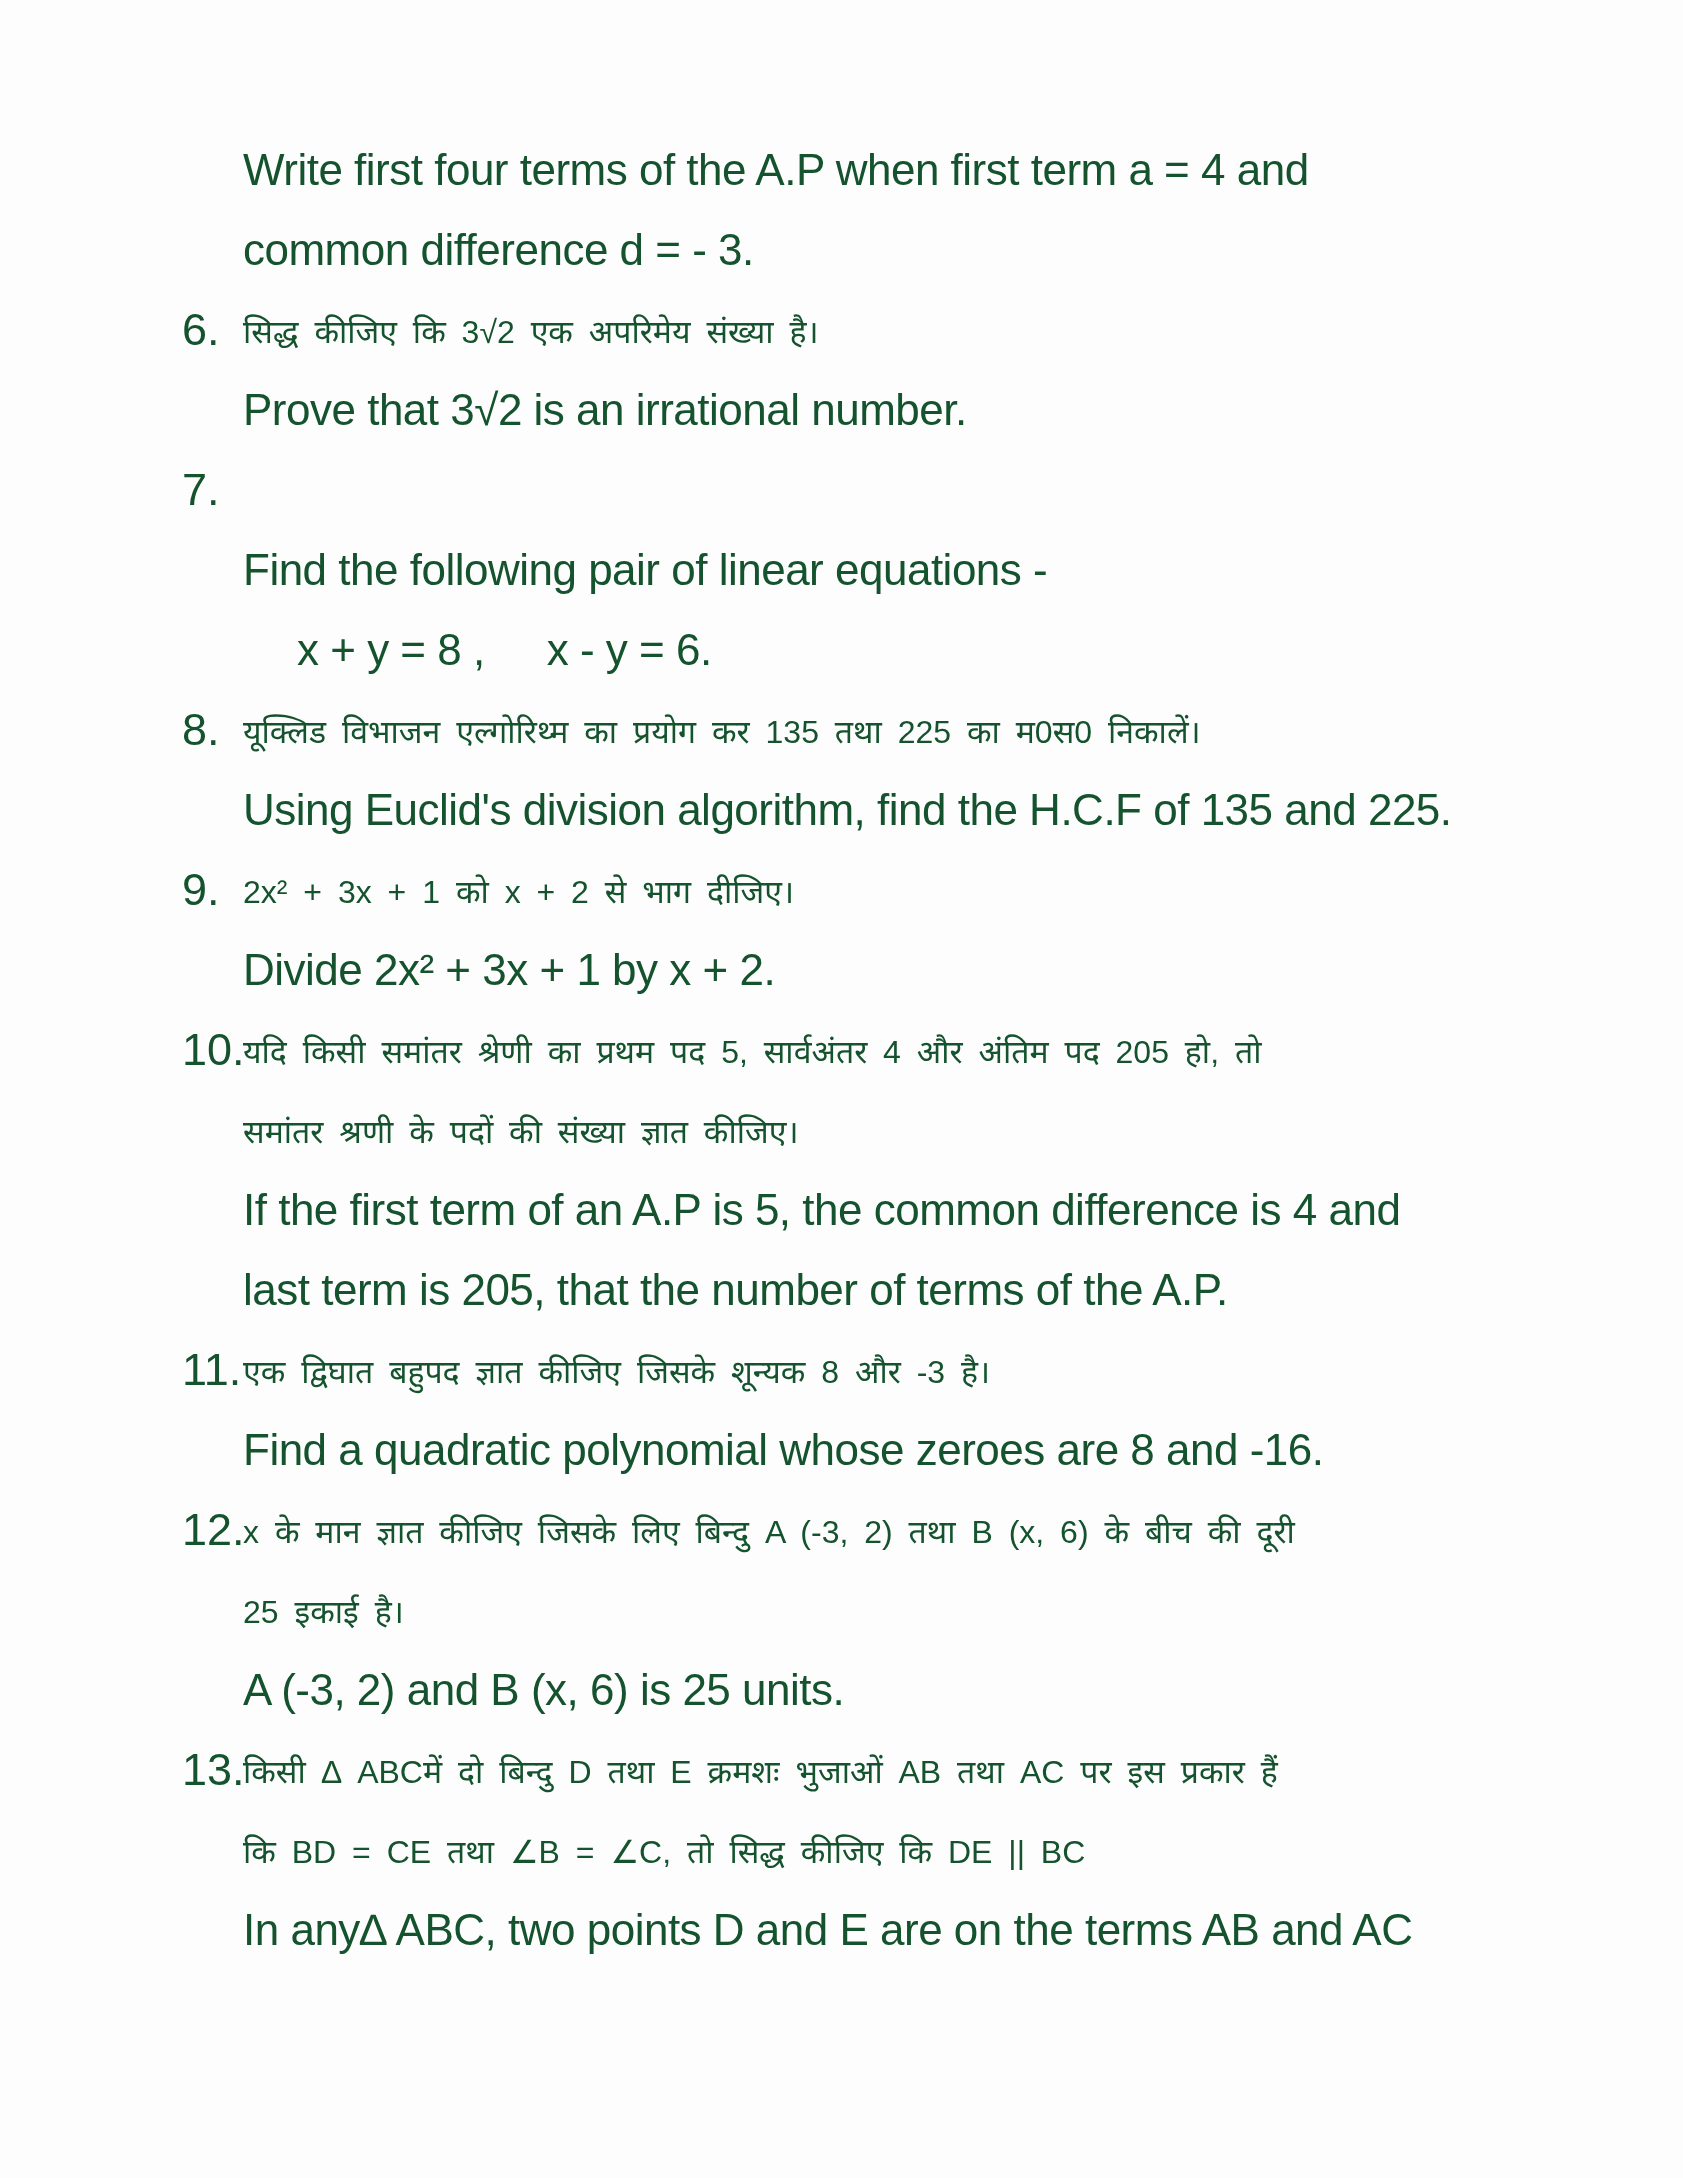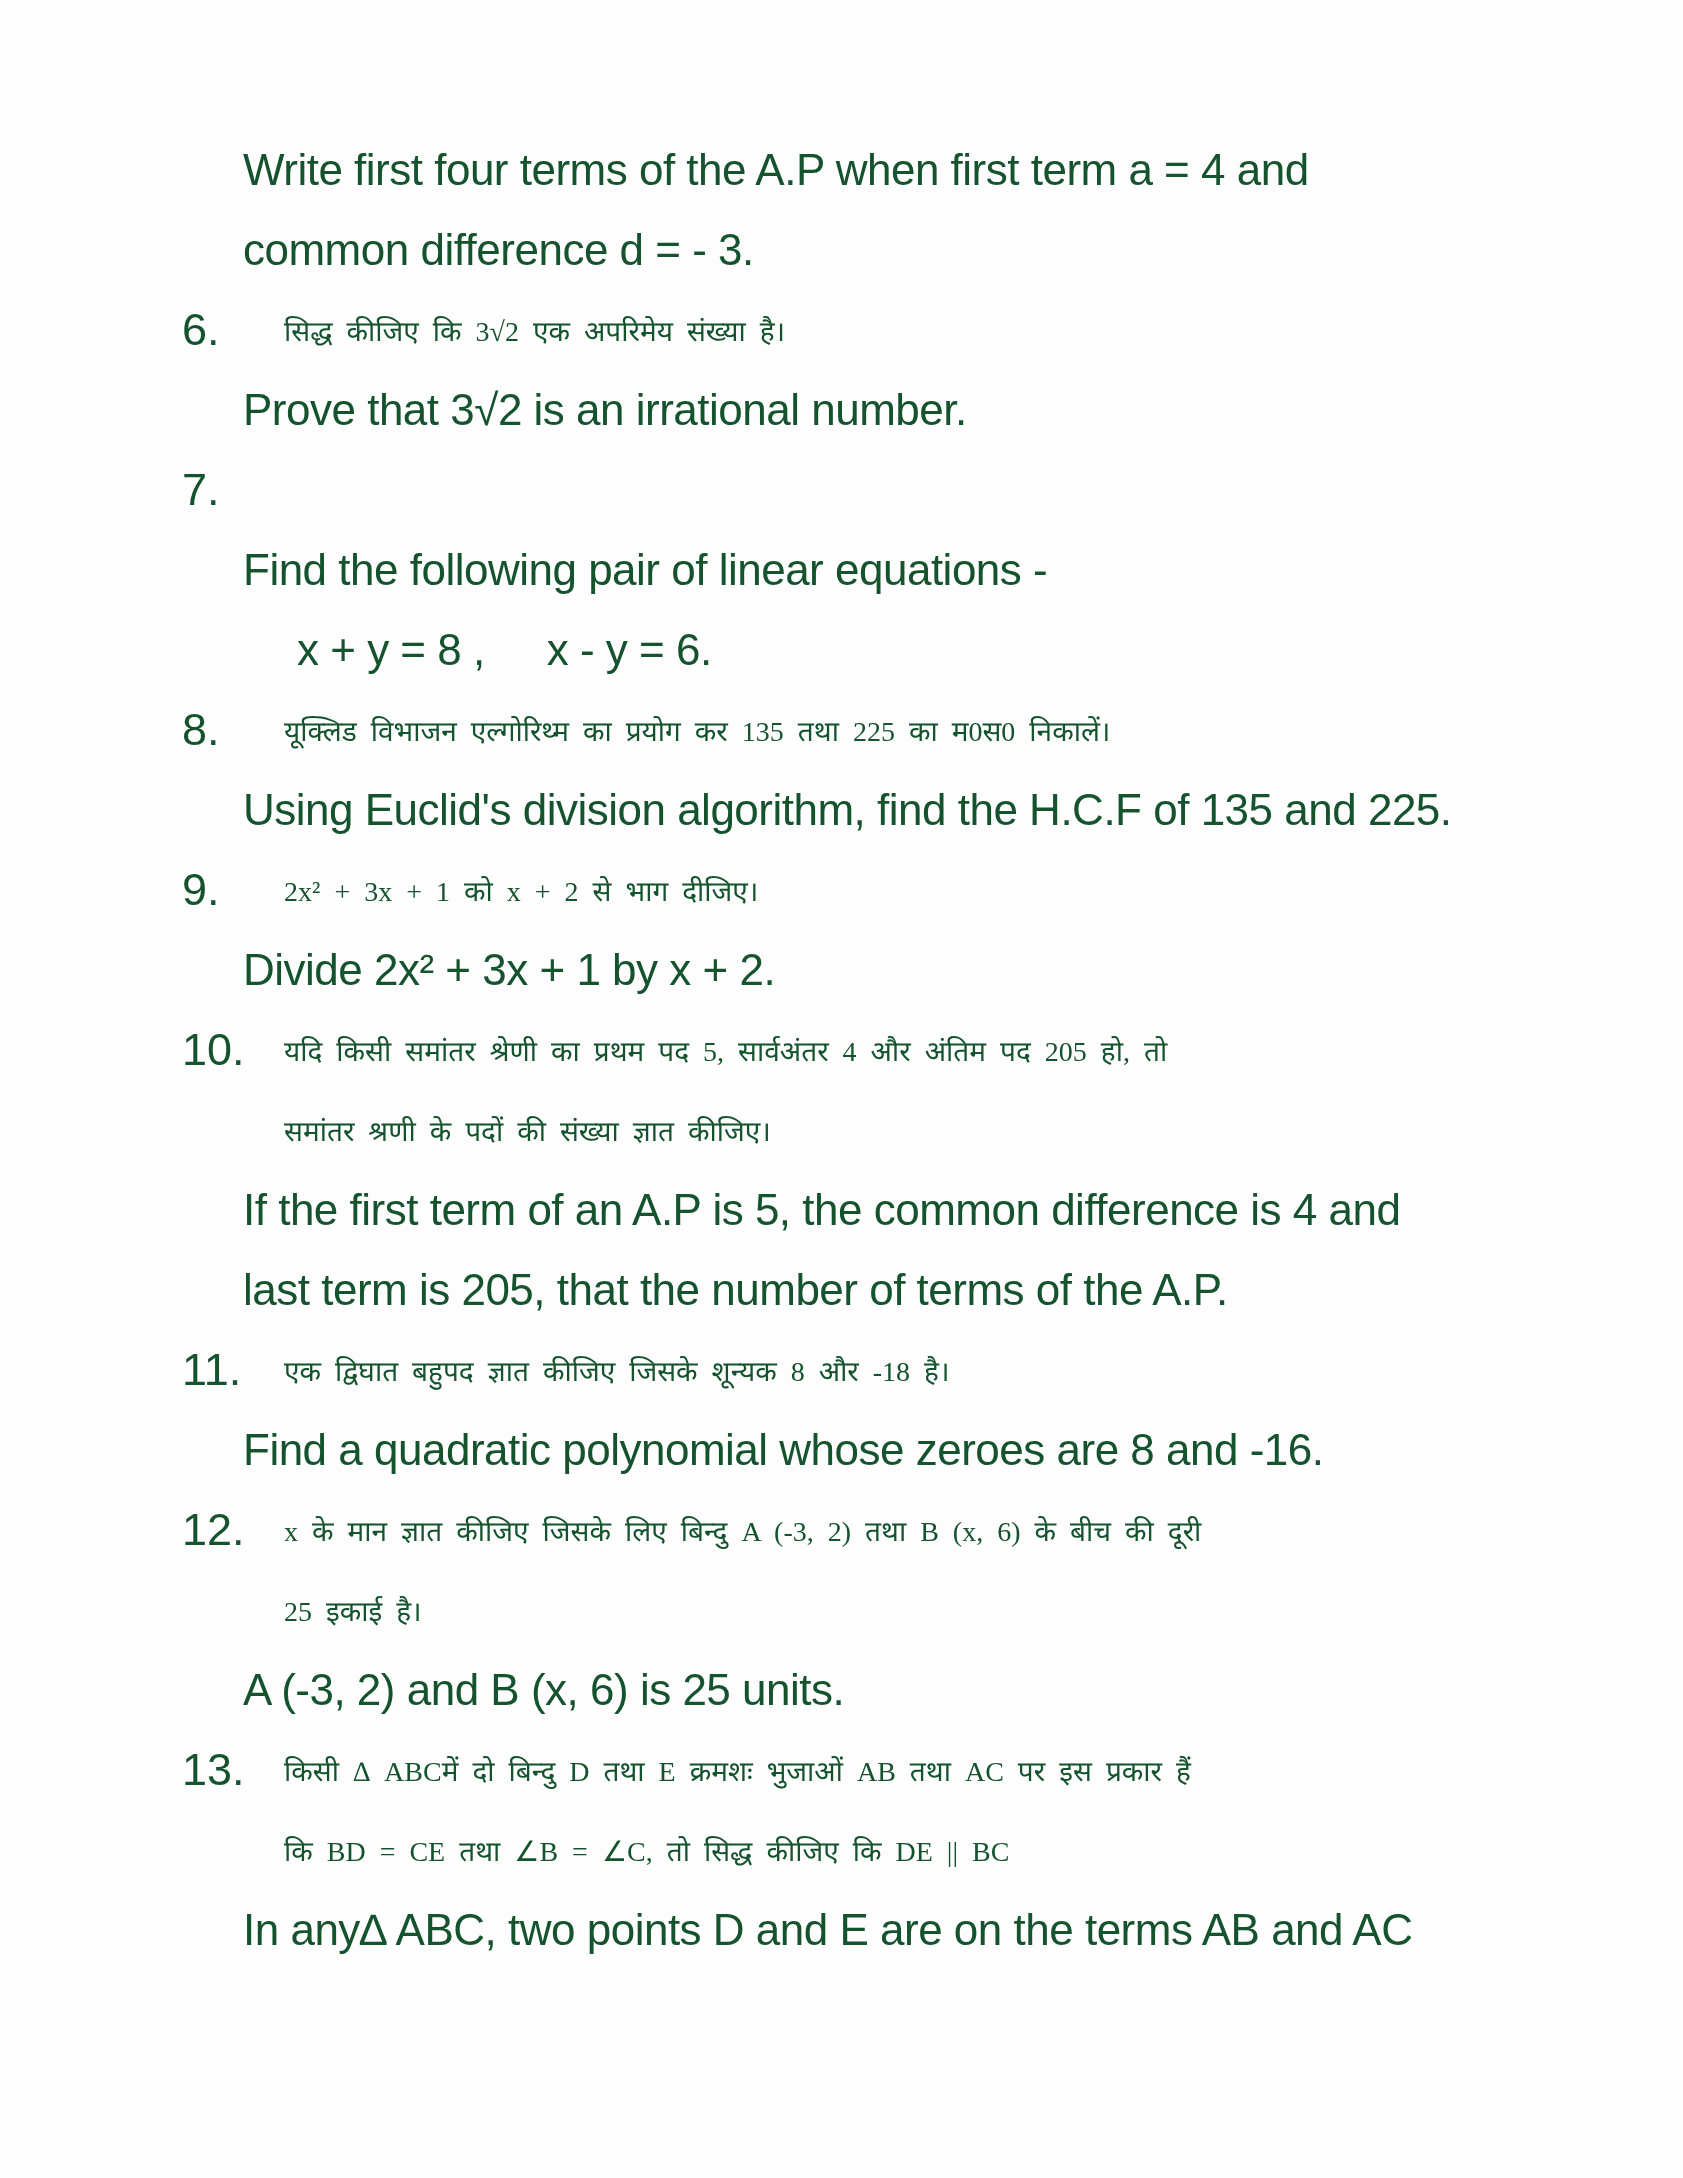--- a/index.html
+++ b/index.html
@@ -33,24 +33,23 @@
     width: 59px;
     font-family: "Liberation Sans", sans-serif;
     font-size: 45px;
   }
   .en {
     font-family: "Liberation Sans", sans-serif;
     font-size: 44px;
     letter-spacing: -0.5px;
   }
   .hi {
-    font-family: Liberation Serif, serif;
-    font-size: 28px;
+    font-family: Liberation Sans, sans-serif;
+    font-size: 32px;
     word-spacing: 7px;
-    margin-left: 41px;
   }
   .eq-line { padding-left: 54px; }
   .eq2 { margin-left: 62px; }
 </style>
 </head>
 <body>
 
 <div class="page">
   <div class="content">
 
@@ -105,21 +104,21 @@
     </div>
     <div class="line">
       <span class="en">If the first term of an A.P is 5, the common difference is 4 and</span>
     </div>
     <div class="line">
       <span class="en">last term is 205, that the number of terms of the A.P.</span>
     </div>
 
     <div class="line">
       <span class="qnum">11.</span>
-      <span class="hi">एक द्विघात बहुपद ज्ञात कीजिए जिसके शून्यक 8 और -18 है।</span>
+      <span class="hi">एक द्विघात बहुपद ज्ञात कीजिए जिसके शून्यक 8 और -3 है।</span>
     </div>
     <div class="line">
       <span class="en">Find a quadratic polynomial whose zeroes are 8 and -16.</span>
     </div>
 
     <div class="line">
       <span class="qnum">12.</span>
       <span class="hi">x के मान ज्ञात कीजिए जिसके लिए बिन्दु A (-3, 2) तथा B (x, 6) के बीच की दूरी</span>
     </div>
     <div class="line">

